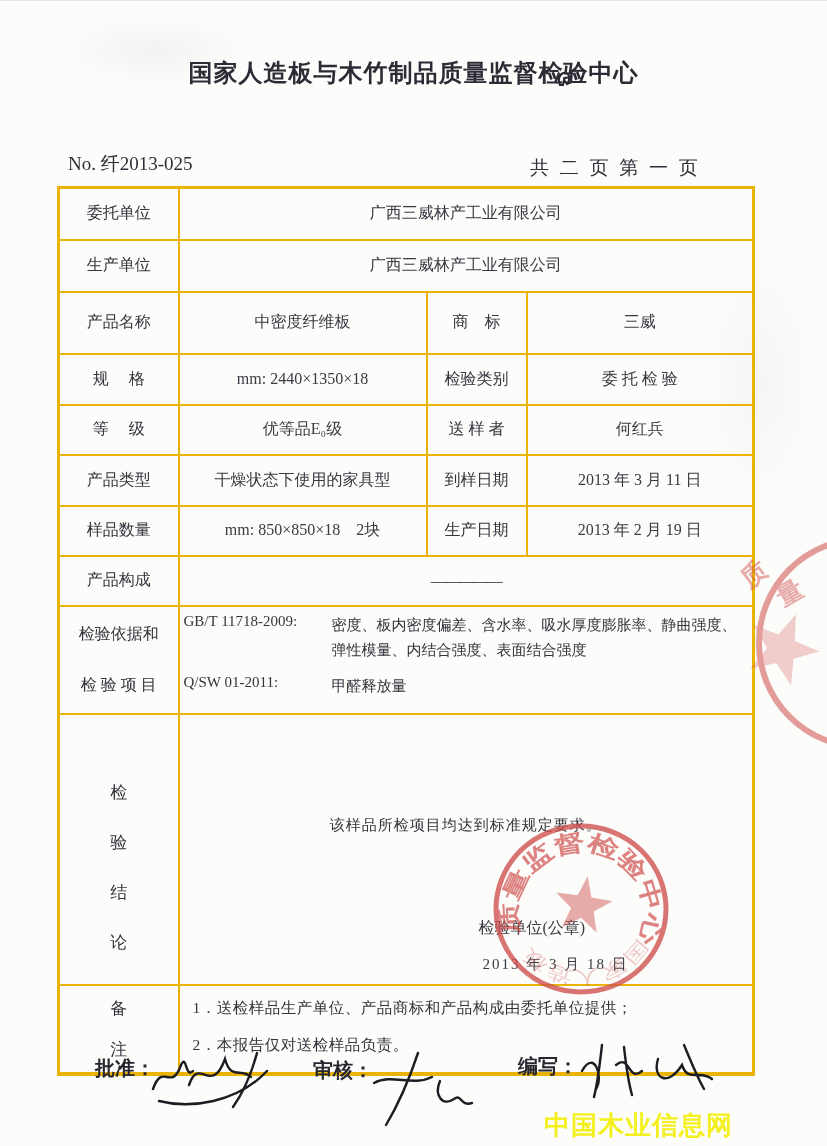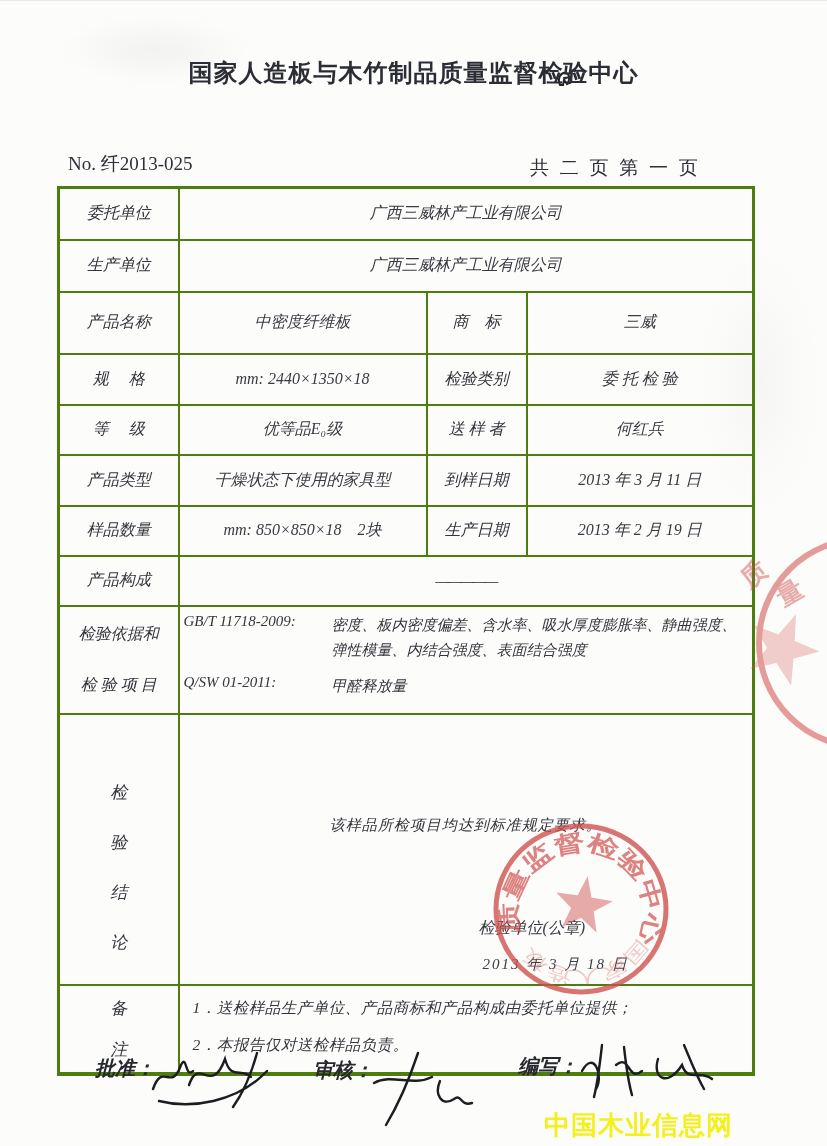--- a/index.html
+++ b/index.html
@@ -17,21 +17,21 @@
   .report-title{
     position:absolute;top:96px;left:0;width:100%;text-align:center;
     font-size:41px;font-weight:bold;color:#26272f;
   }
   .report-no{position:absolute;top:150px;left:68px;font-size:19px;color:#2e2f38;}
   .page-info{position:absolute;top:154px;left:530px;font-size:19px;letter-spacing:3px;color:#2e2f38;}
   table.report{
     position:absolute;top:185px;left:57px;width:695px;
     border-collapse:collapse;table-layout:fixed;
   }
-  table.report,table.report td{border:2px solid #4d7c0f;font-style:italic;}
+  table.report,table.report td{border:2px solid #eab308;}
   table.report{border-width:3px;border-bottom-width:4px;}
   td.lab{
     text-align:center;font-size:16px;color:#33343d;
     padding:0 4px;vertical-align:middle;
   }
   td.val{
     text-align:center;font-size:16px;color:#393a43;
     padding:0 6px;vertical-align:middle;
   }
   td.dash{letter-spacing:-2px;color:#3a3b44;}
@@ -42,21 +42,21 @@
   .vlabel{display:flex;flex-direction:column;align-items:center;font-size:17px;color:#33343d;}
   .vlabel span{display:block;}
   .concl-label{padding-top:36px;gap:27px;justify-content:flex-start;}
   .remark-label{gap:18px;justify-content:center;}
   .concl-cell{position:relative;vertical-align:top;}
   .concl-text{margin-top:100px;text-align:center;font-size:15px;letter-spacing:1px;color:#33343d;}
   .concl-unit{position:absolute;left:299px;top:203px;font-size:16px;color:#3a3b44;}
   .concl-date{position:absolute;left:303px;top:240px;font-size:15px;letter-spacing:2px;color:#3a3b44;}
   .remark-cell{vertical-align:top;padding:12px 6px 0 13px;}
   .remark-line{font-size:15.5px;color:#33343d;margin-bottom:16px;letter-spacing:.5px;}
-  .footer-label{position:absolute;font-size:20px;font-weight:bold;color:#26272f;font-style:italic;}
+  .footer-label{position:absolute;font-size:20px;font-weight:bold;color:#26272f;}
   .sig{position:absolute;}
   .watermark{
     position:absolute;left:544px;top:1107px;font-size:26px;font-weight:bold;
     font-family:"Liberation Sans","DejaVu Sans",sans-serif;letter-spacing:1px;
   }
   .stamp-svg{position:absolute;pointer-events:none;}
 </style>
 </head>
 <body>
 

